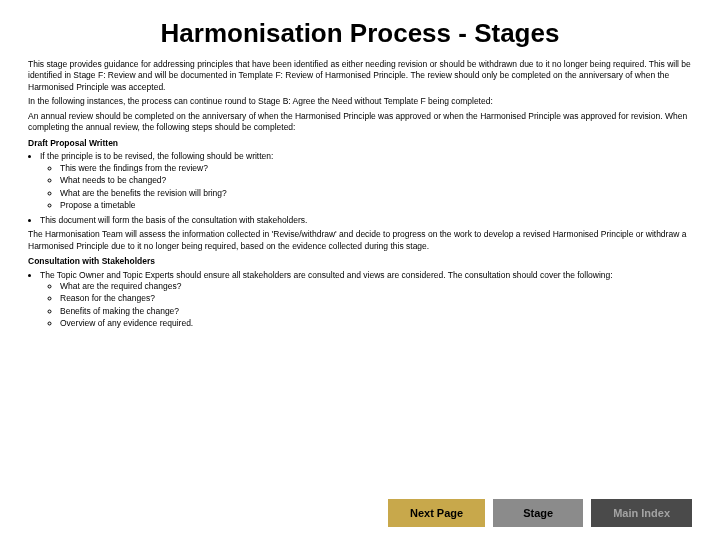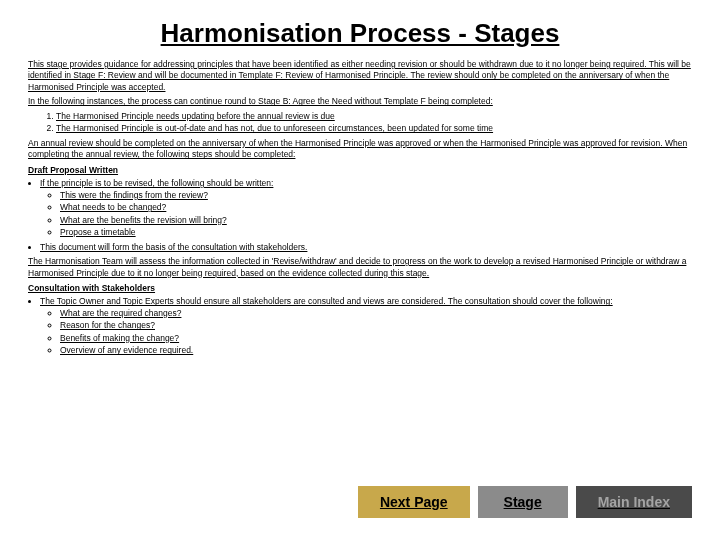--- a/index.html
+++ b/index.html
@@ -7,24 +7,23 @@
       font-family: Arial, sans-serif;
       background: #fff;
       width: 720px;
       height: 540px;
       overflow: hidden;
       position: relative;
     }
     .page {
       width: 720px;
       height: 540px;
-      padding: 18px 28px 20px 28px;
+      padding: 18px 28px 11px 28px;
       display: flex;
       flex-direction: column;
-      text-decoration: underline;
     }
     h1 {
       font-size: 26px;
       font-weight: bold;
       text-align: center;
       margin-bottom: 10px;
       color: #000;
     }
     .content {
       flex: 1;
@@ -61,21 +60,21 @@
       list-style-type: circle;
     }
     .footer-buttons {
       display: flex;
       justify-content: flex-end;
       gap: 8px;
       padding: 6px 0 2px 0;
     }
     .btn {
       padding: 8px 22px;
-      font-size: 14px;
+      font-size: 11px;
       font-weight: bold;
       border: none;
       cursor: pointer;
       min-width: 90px;
     }
     .btn-next {
       background: #c8a84b;
       color: #000;
     }
     .btn-back {
@@ -91,24 +90,20 @@
 <body>
 
 <div class="page">
   <h1>Harmonisation Process - Stages</h1>
 
   <div class="content">
 
     <div class="para">This stage provides guidance for addressing principles that have been identified as either needing revision or should be withdrawn due to it no longer being required. This will be identified in Stage F: Review and will be documented in Template F: Review of Harmonised Principle. The review should only be completed on the anniversary of when the Harmonised Principle was accepted.</div>
 
     <div class="para">In the following instances, the process can continue round to Stage B: Agree the Need without Template F being completed:</div>
-    <ol>
-      <li>The Harmonised Principle needs updating before the annual review is due</li>
-      <li>The Harmonised Principle is out-of-date and has not, due to unforeseen circumstances, been updated for some time</li>
-    </ol>
 
     <div class="para">An annual review should be completed on the anniversary of when the Harmonised Principle was approved or when the Harmonised Principle was approved for revision. When completing the annual review, the following steps should be completed:</div>
 
     <div class="section-heading">Draft Proposal Written</div>
     <ul>
       <li>
         <span>If the principle is to be revised, the following should be written:</span>
         <ul class="sub-list">
           <li>This were the findings from the review?</li>
           <li>What needs to be changed?</li>

